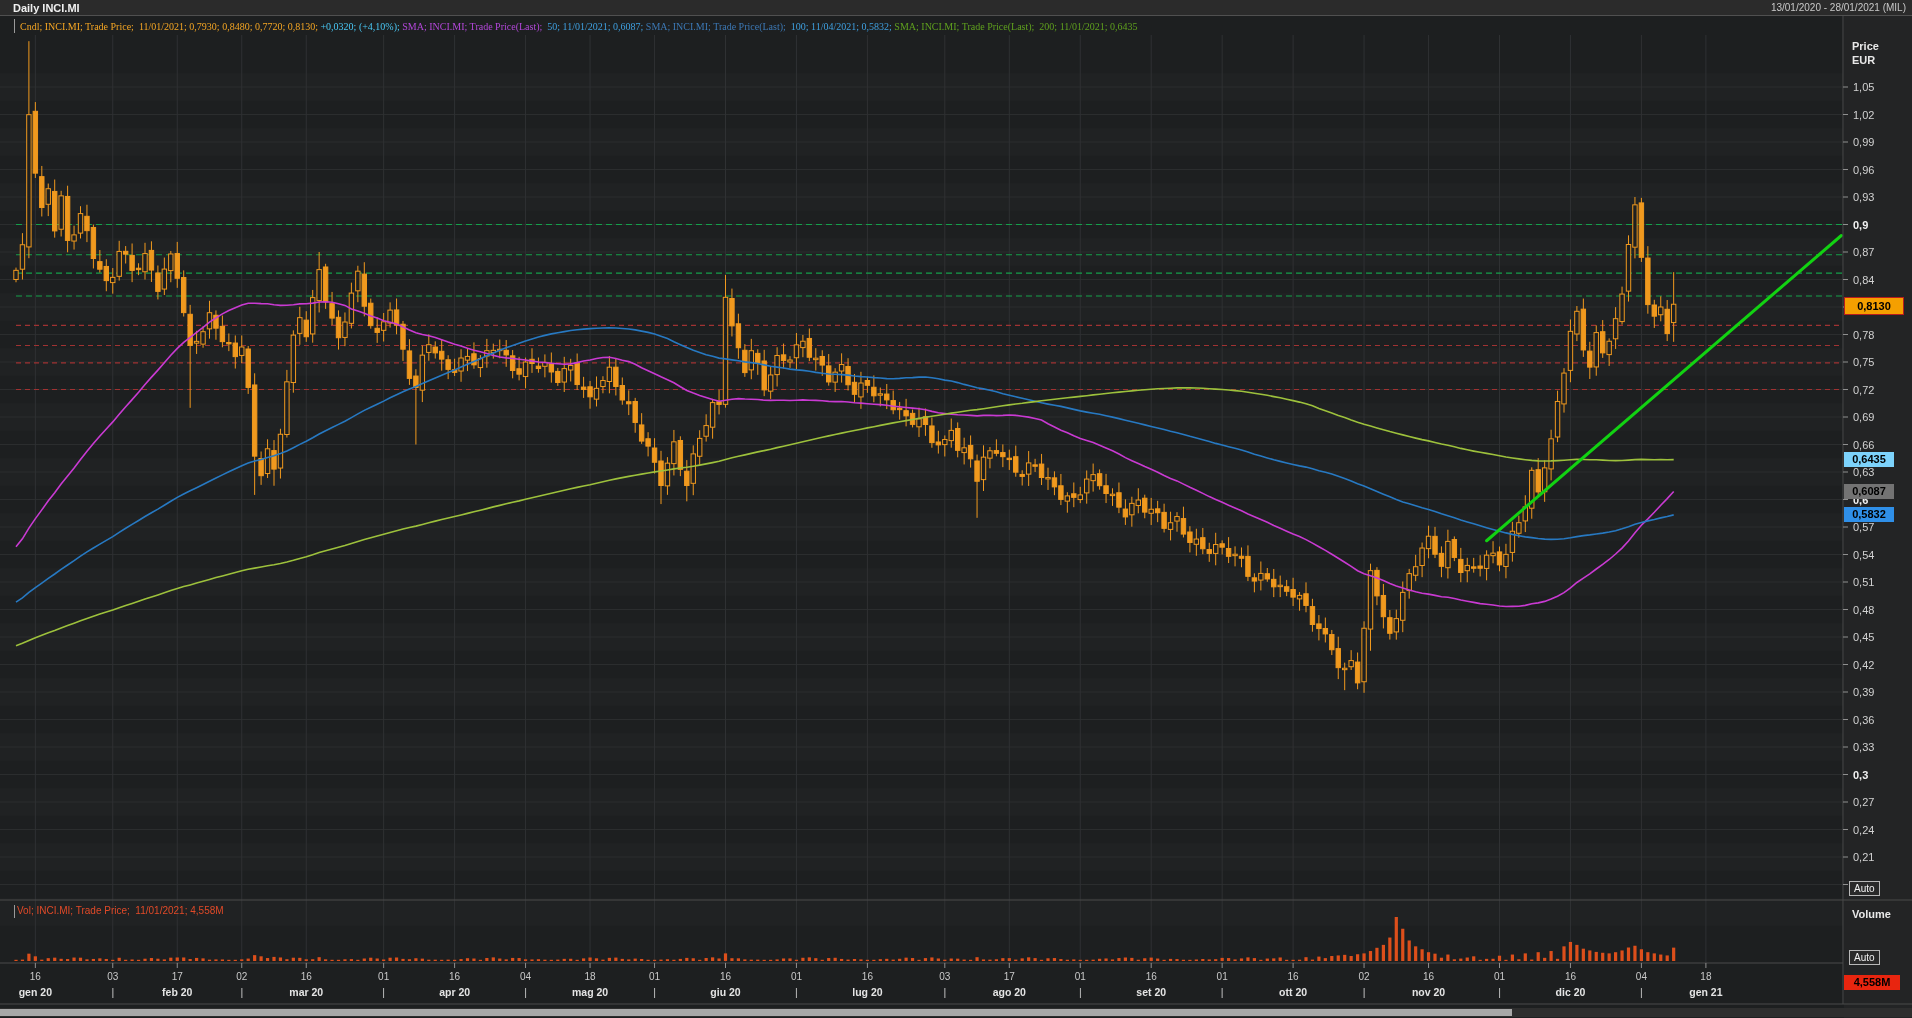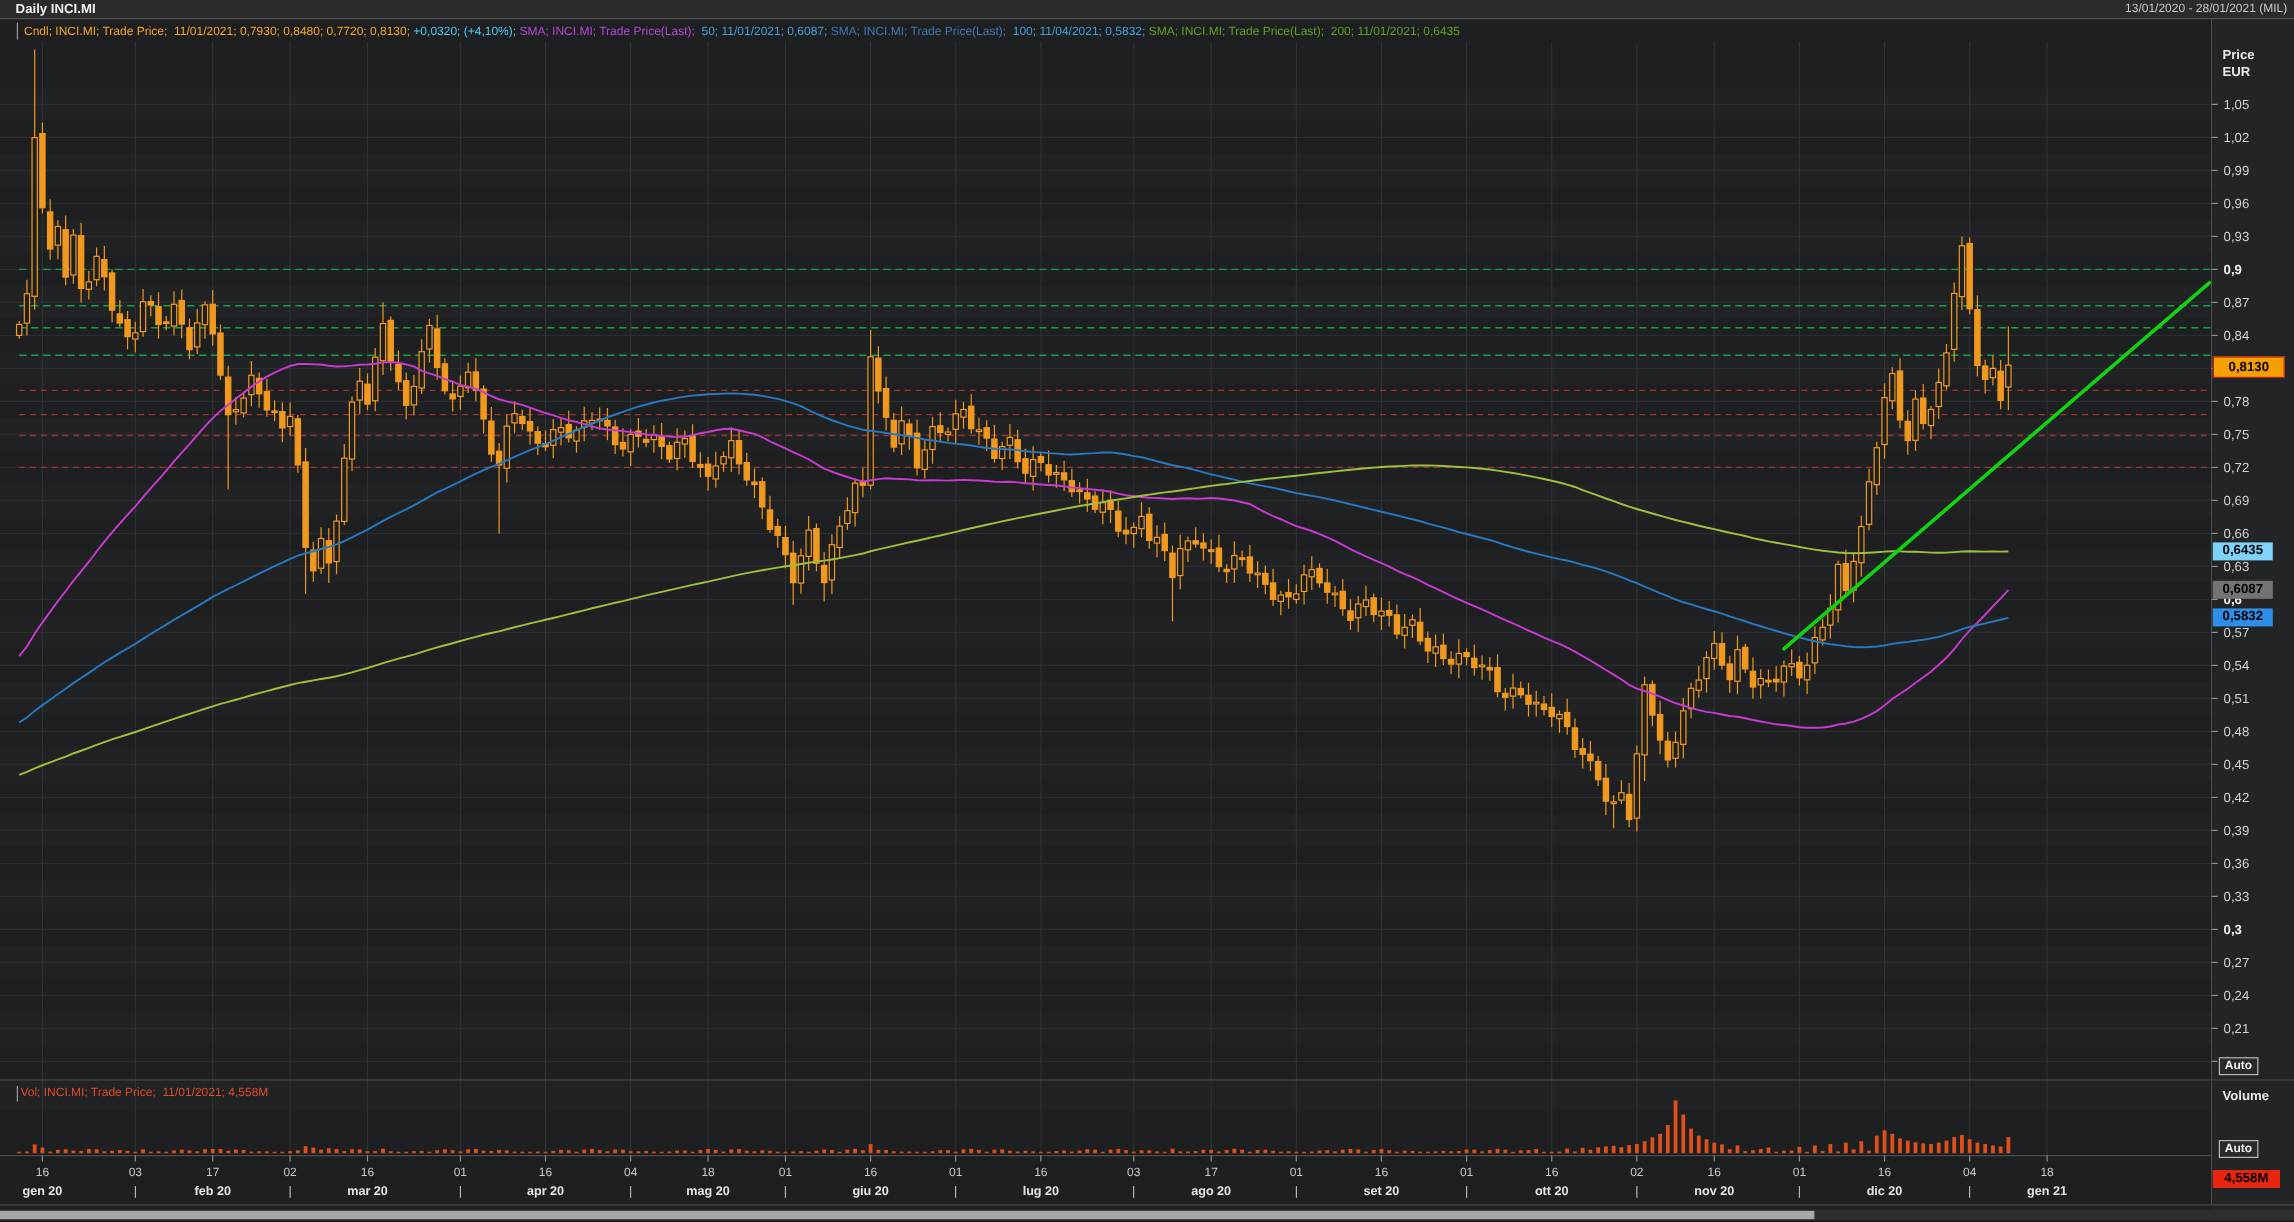--- a/index.html
+++ b/index.html
@@ -4,33 +4,33 @@
 <style>
   html,body{margin:0;padding:0;background:#111;}
   #app{position:relative;width:1912px;height:1018px;background:#1a1b1c;overflow:hidden;
        font-family:"Liberation Sans",sans-serif;-webkit-font-smoothing:antialiased;}
   #chart-svg{position:absolute;left:0;top:0;}
   .titlebar{position:absolute;left:0;top:0;width:1912px;height:15px;background:#2b2b2b;
     border-bottom:1px solid #505050;display:flex;justify-content:space-between;align-items:center;}
   .titlebar .t{font-size:11px;font-weight:bold;color:#f0f0f0;padding-left:13px;}
   .titlebar .r{font-size:10px;color:#c8c8c8;padding-right:6px;}
   .legendrow{position:absolute;left:14px;top:19px;height:14px;display:flex;white-space:pre;
-    font-size:10px;border-left:1px solid #9a9a9a;padding-left:5px;align-items:center;}
+    font-size:10px;border-left:1px solid #9a9a9a;padding-left:5px;align-items:center;font-family:Liberation Serif, serif;}
   .vol-legendrow{position:absolute;left:14px;top:905px;height:13px;font-size:10px;color:#e04a28;
     border-left:1px solid #9a9a9a;padding-left:2px;white-space:pre;}
   .axis-head{position:absolute;left:1852px;top:39px;font-size:11px;font-weight:bold;color:#e8e8e8;line-height:14px;}
   .tag{position:absolute;left:1844px;color:#000;font-weight:bold;font-size:11px;
     text-align:center;line-height:15px;height:15px;}
   .tag-price{top:297px;width:58px;height:16px;line-height:16px;background:#f59f00;border:1px solid #b91c1c;}
   .tag-200{top:452px;width:50px;background:#7dd3fc;}
   .tag-50{top:484px;width:50px;background:#737373;}
   .tag-100{top:507px;width:50px;background:#2f8fe8;}
   .tag-vol{top:930px;width:56px;background:#e8250f;margin-top:45px;}
   .autobtn{position:absolute;left:1849px;background:#2a2a2a;border:1px solid #b8b8b8;color:#f0f0f0;
-    font-size:10px;font-weight:bold;padding:0 4px;height:13px;line-height:13px;cursor:pointer;}
+    font-size:10px;font-weight:normal;padding:0 4px;height:13px;line-height:13px;cursor:pointer;}
   .auto-price{top:881px;}
   .auto-vol{top:950px;}
   .vol-head{position:absolute;left:1852px;top:908px;font-size:11px;font-weight:bold;color:#e8e8e8;}
   .scrollbar{position:absolute;left:0;top:1008px;width:1912px;height:9px;background:#2e2e2e;}
   .scroll-thumb{position:absolute;left:0;top:1px;width:1512px;height:7px;background:#a8a8a8;}
   .lg-cndl{color:#f5a623;} .lg-chg{color:#49c8f5;} .lg-s50{color:#b347d9;}
   .lg-val{color:#3fa0e0;text-align:right;} .lg-s100{color:#3c78b4;} .lg-s200{color:#5fa01e;}
 </style>
 </head>
 <body>

